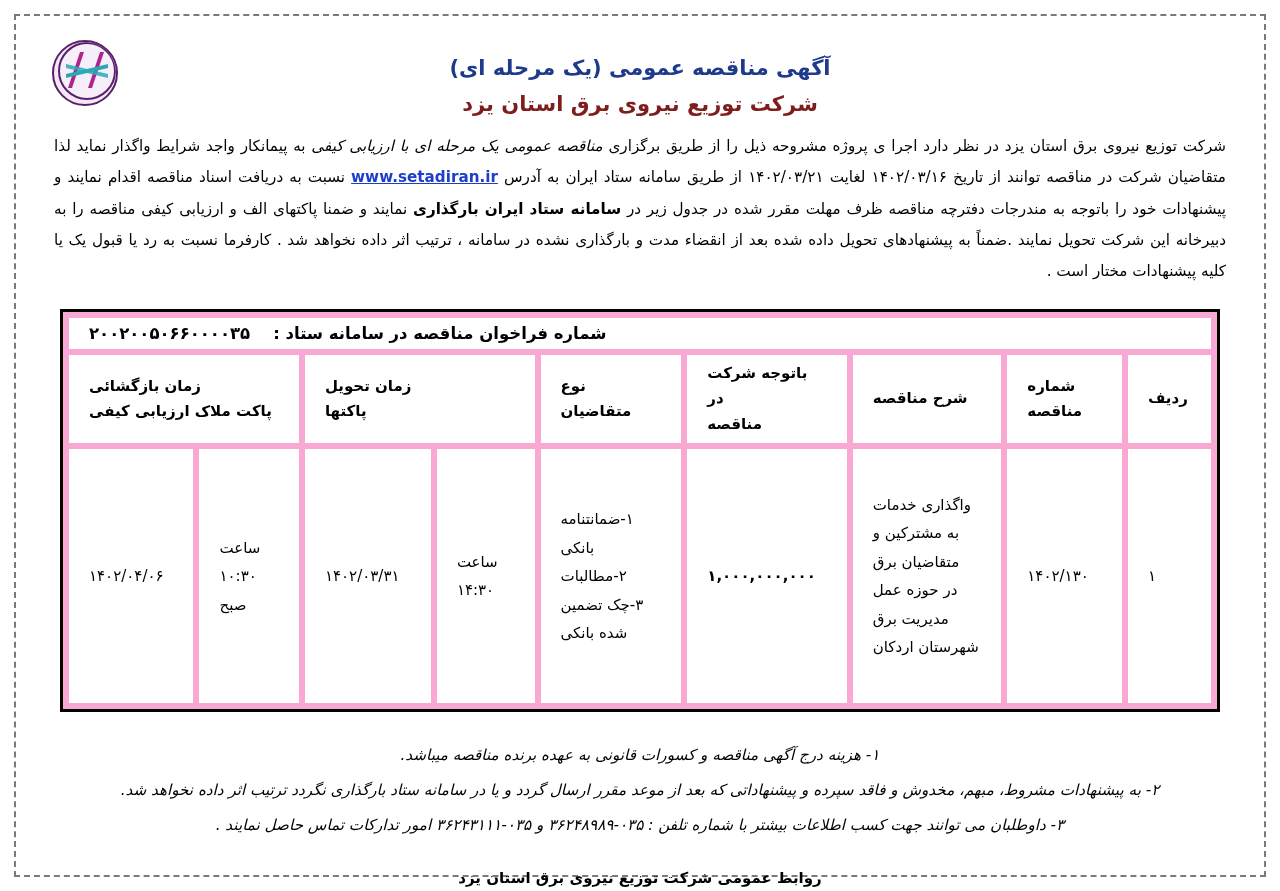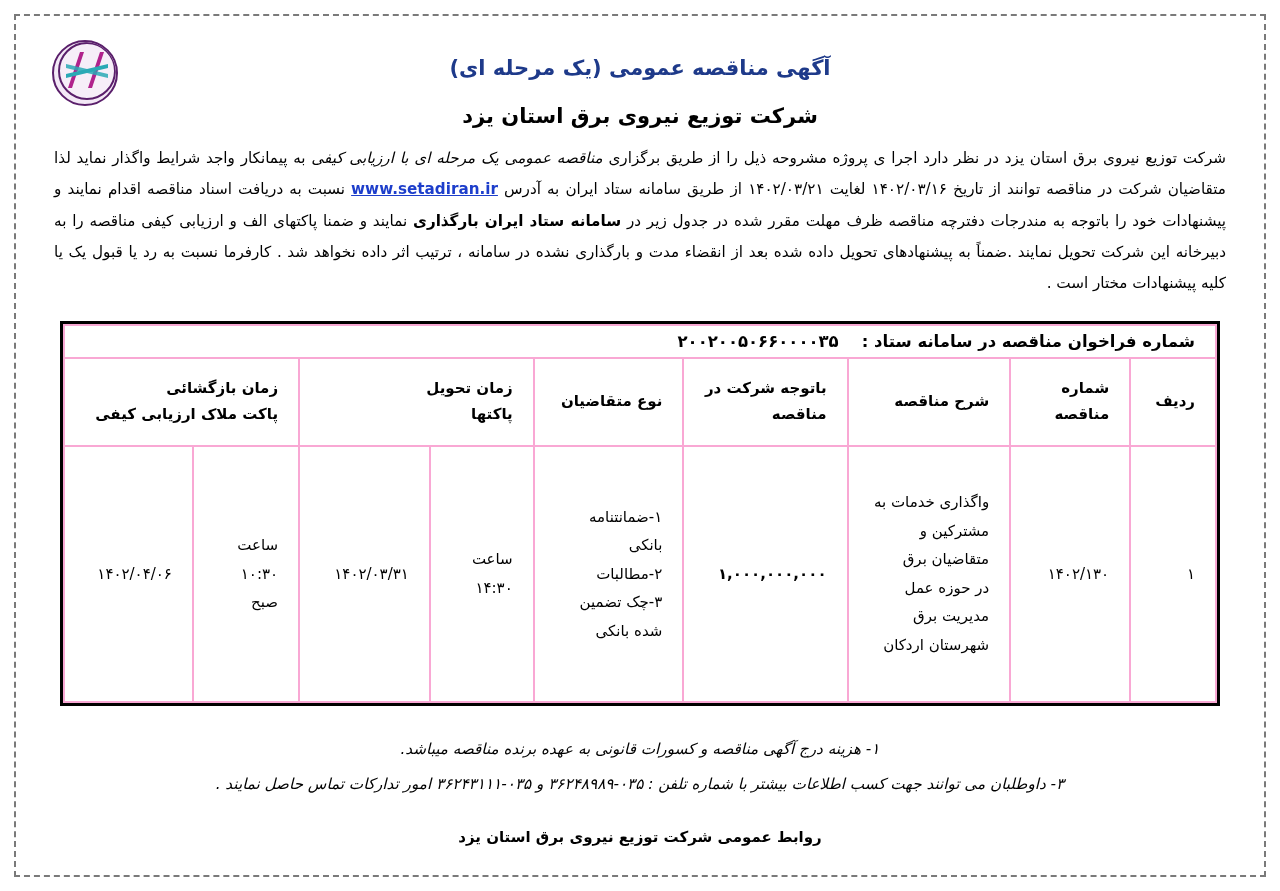--- a/index.html
+++ b/index.html
@@ -55,22 +55,22 @@
   }
   .title-1 {
     font-size: 21px;
     font-weight: bold;
     color: #1e3a8a;
     letter-spacing: 0;
   }
   .title-2 {
     font-size: 21px;
     font-weight: bold;
-    color: #000000;
-    margin-top: 24px;
+    color: #7f1d1d;
+    margin-top: 12px;
   }
 
   
   .intro {
     font-size: 15.2px;
     line-height: 2.05;
     text-align: justify;
     text-justify: inter-word;
     color: #000;
   }
@@ -89,22 +89,22 @@
   .table-wrap {
     margin: 22px 6px 0 6px;
     border: 3px solid #000;
   }
   table.tender {
     width: 100%;
     border-collapse: collapse;
     font-size: 15px;
   }
   table.tender td, table.tender th {
-    border: 2px solid #f9a8d4;
-    text-align: right;
+    border: 6px solid #f9a8d4;
+    text-align: left;
     vertical-align: middle;
     padding: 6px 20px;
   }
   .ref-row td {
     border: none;
     border-bottom: 2px solid #000;
     font-size: 16.5px;
     font-weight: bold;
     padding: 14px 4px 16px 4px;
     letter-spacing: 1px;
@@ -229,19 +229,20 @@
             <div>۱۰:۳۰ صبح</div>
           </td>
           <td class="col-open-a">۱۴۰۲/۰۴/۰۶</td>
         </tr>
       </tbody>
         </table>
     </div>
 
     <div class="notes">
       <div class="note-line">۱-  هزینه درج آگهی مناقصه و کسورات قانونی به عهده برنده مناقصه میباشد.</div>
+      <div class="note-line">۲- به پیشنهادات مشروط، مبهم، مخدوش و فاقد سپرده و پیشنهاداتی که بعد از موعد مقرر ارسال گردد و یا در سامانه ستاد بارگذاری نگردد ترتیب اثر داده نخواهد شد.</div>
       <div class="note-line">۳-  داوطلبان می توانند جهت کسب اطلاعات بیشتر با شماره تلفن : ۰۳۵-۳۶۲۴۸۹۸۹ و ۰۳۵-۳۶۲۴۳۱۱۱ امور تدارکات تماس حاصل نمایند .</div>
     </div>
 
     <div class="footer">روابط عمومی شرکت توزیع نیروی برق استان یزد</div>
 
   </div>
 </div>
 
 </body></html>

